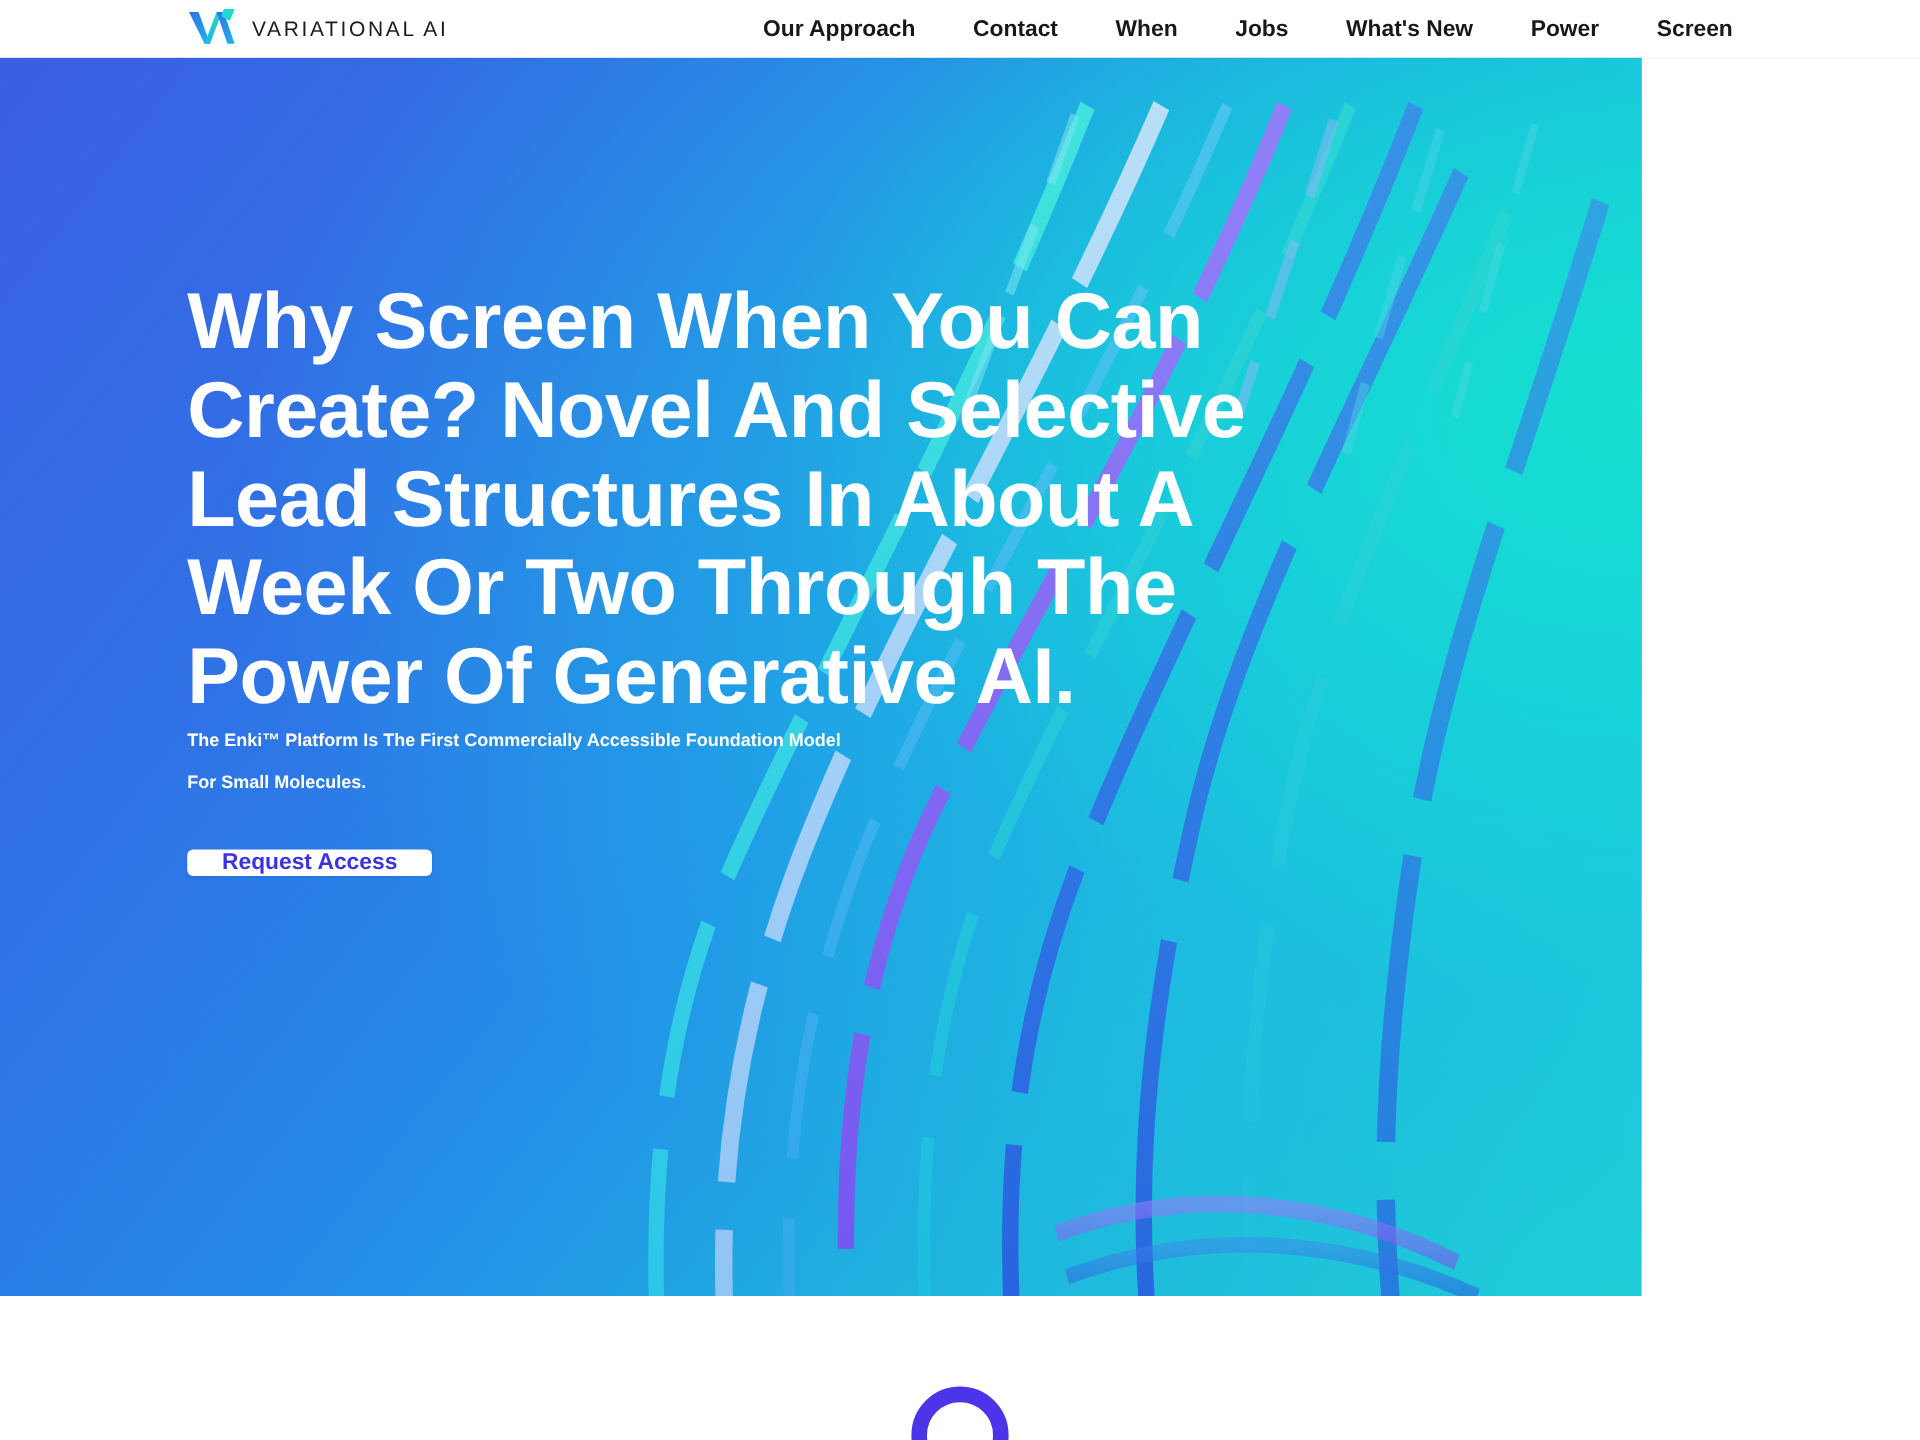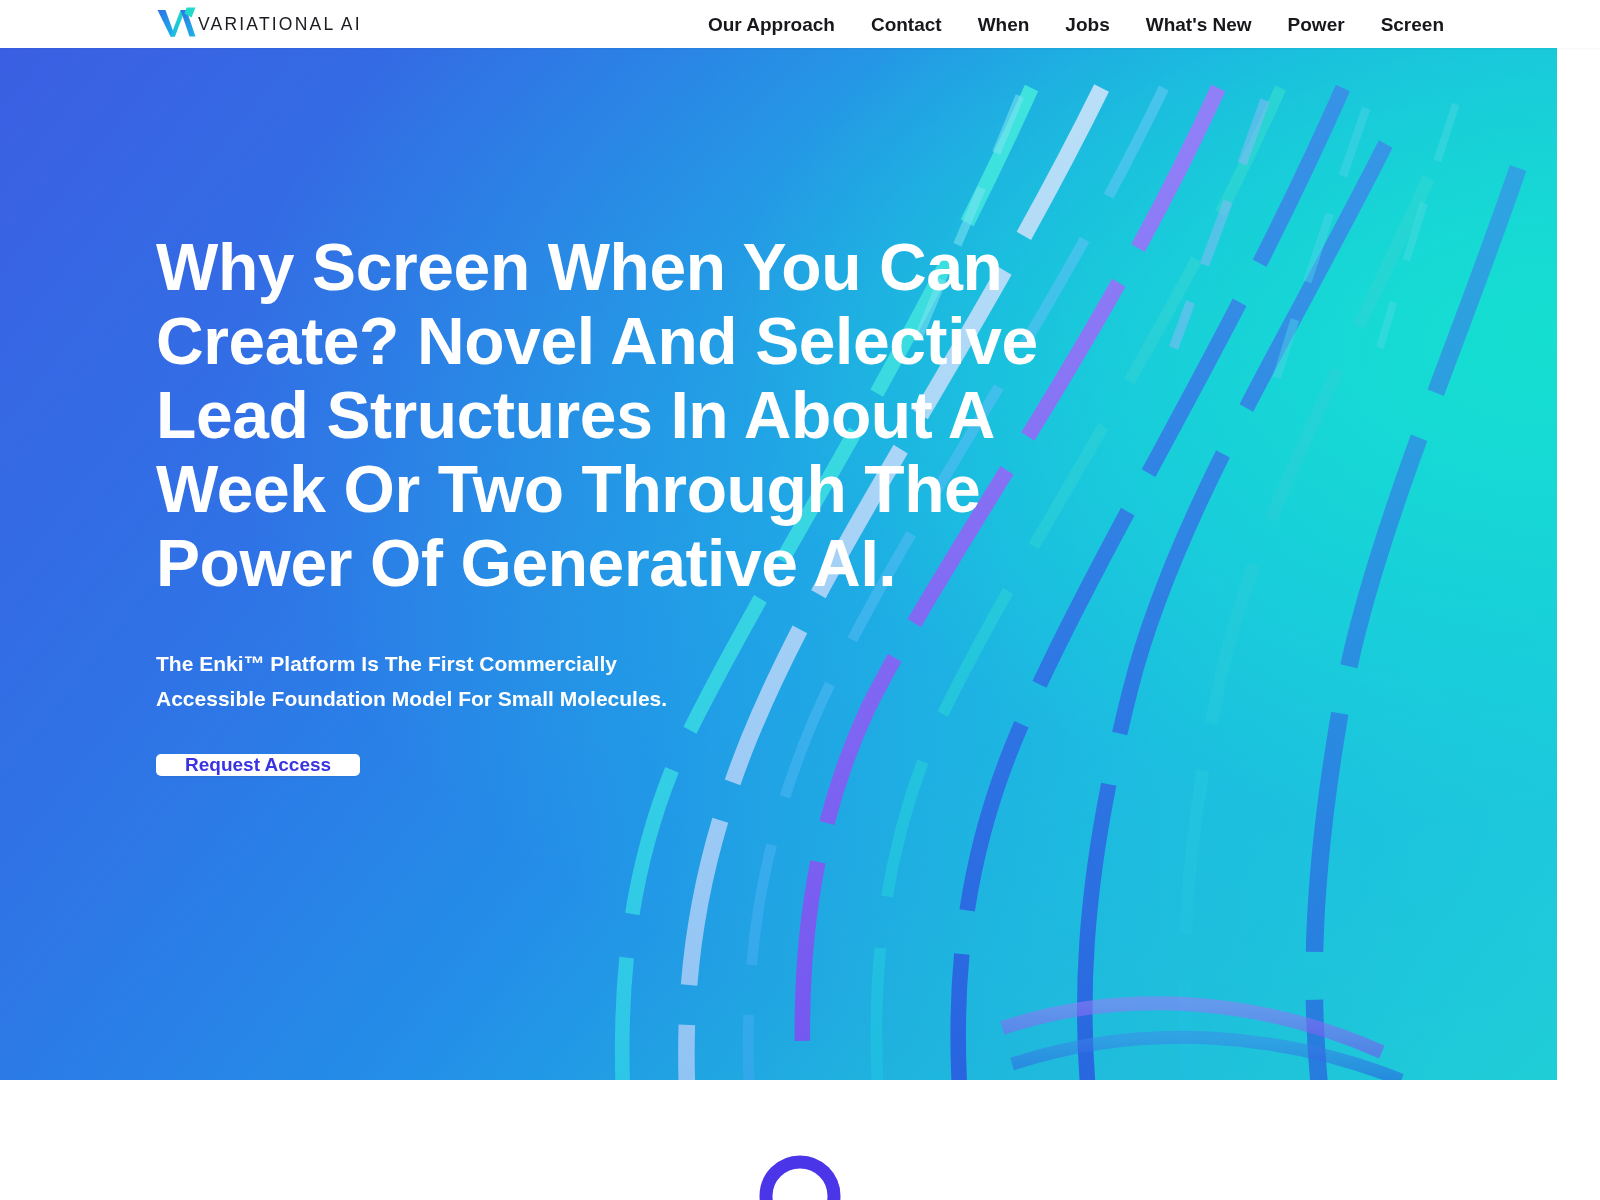--- a/index.html
+++ b/index.html
@@ -14,49 +14,49 @@
   
   .header{
     position:relative;
     width:1600px; height:48px;
     background:#ffffff;
     display:flex; align-items:center;
     z-index:40;
     box-shadow:0 1px 2px rgba(0,0,0,.04);
   }
   .brand{
-    display:flex; align-items:center; 
+    display:flex; align-items:center; gap:12px;
     margin-left:156px;
     text-decoration:none;
   }
   .brand-mark{ width:42px; height:34px; display:block; }
   .brand-text{
     font-size:17.5px;
     letter-spacing:2.2px;
     font-weight:400;
     color:#1b1b21;
     white-space:nowrap;
   }
   .nav{
     margin-left:auto; margin-right:156px;
-    display:flex; align-items:center; gap:36px;
+    display:flex; align-items:center; gap:48px;
   }
   .nav-item{
     font-size:19px;
     font-weight:700;
     color:#17171c;
     text-decoration:none;
     white-space:nowrap;
     line-height:1;
   }
 
   
   .hero{
     position:relative;
-    width:1557px; height:1032px;
+    width:1368px; height:1032px;
     overflow:hidden;
     background:
       radial-gradient(115% 105% at 100% 28%, #15dfd0 0%, rgba(21,223,208,0) 46%),
       radial-gradient(140% 120% at 96% 34%, #19c9e2 0%, rgba(25,201,226,0) 58%),
       linear-gradient(128deg, #3b5fe2 0%, #2f73e6 28%, #2390e8 52%, #1fb4de 72%, #1fcfd6 100%);
   }
   .hero-art{ position:absolute; inset:0; width:100%; height:100%; }
 
   .hero-inner{
     position:relative; z-index:5;
@@ -66,23 +66,22 @@
   .hero-title{
     color:#ffffff;
     font-size:66px;
     line-height:74px;
     font-weight:700;
     letter-spacing:-0.4px;
     max-width:1000px;
     font-stretch:condensed;
   }
   .hero-sub-strong{
-    margin-top:46px;
     color:#ffffff;
-    font-size:21px;
+    font-size:15px;
     line-height:35px;
     font-weight:700;
     max-width:560px;
   }
   .hero-sub{
     margin-top:2px;
     color:#f2f7ff;
     font-size:21px;
     line-height:34px;
     font-weight:400;

